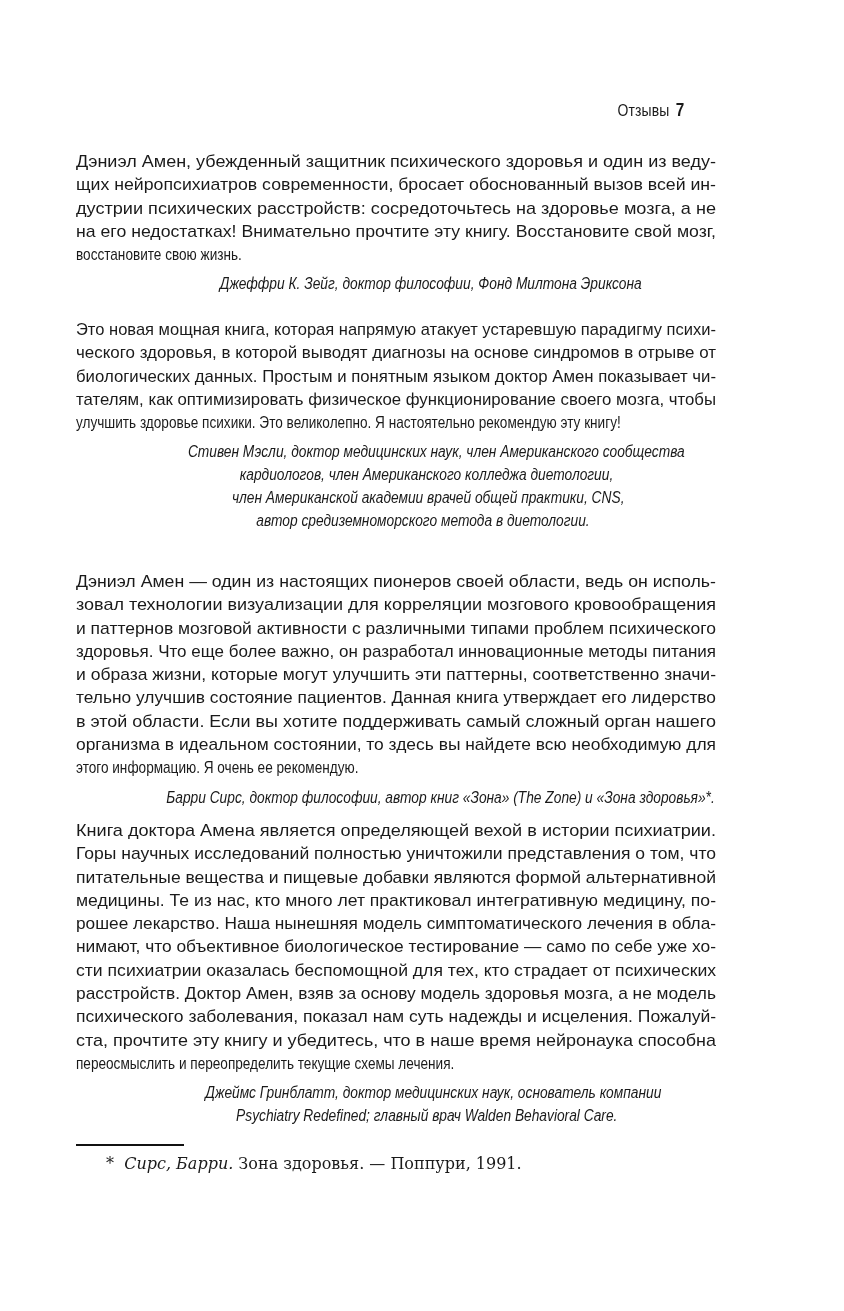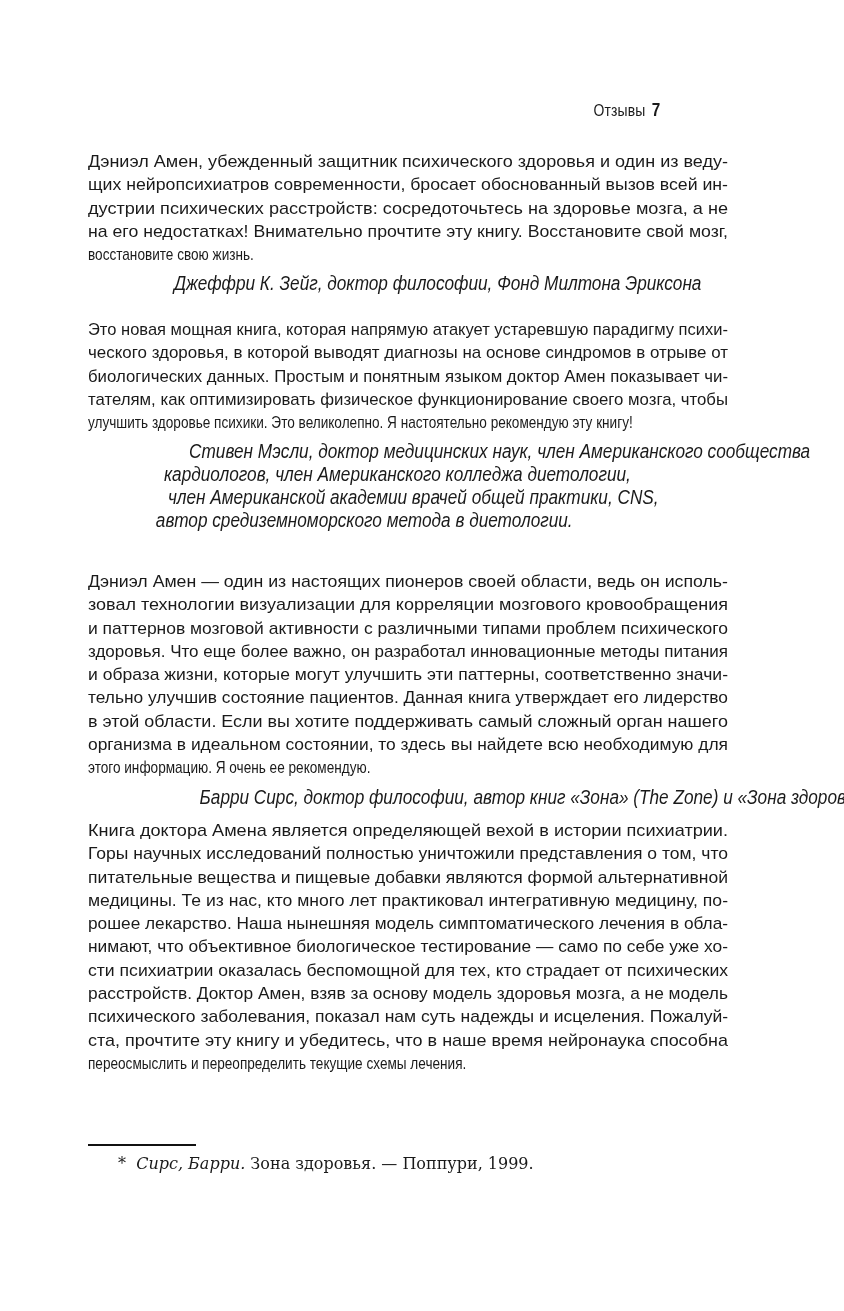--- a/index.html
+++ b/index.html
@@ -1,24 +1,24 @@
 <!DOCTYPE html>
 <html><head>
 <meta charset="utf-8">
 <style>
   html, body { margin: 0; padding: 0; background: #ffffff; }
   body { width: 844px; height: 1311px; position: relative; overflow: hidden; color: #1a1a1a; }
-  .page { position: absolute; left: 12px; top: 0; width: 755px; height: 1311px; }
+  .page { position: absolute; left: 0; top: 0; width: 755px; height: 1311px; padding-left: 36px; }
   .header { position: absolute; top: 100px; right: 106px; height: 24px; display: flex; align-items: baseline; font-family: "Liberation Sans", sans-serif; }
   .header .section { font-size: 17px; letter-spacing: 0.2px; transform: scaleX(0.82); transform-origin: right center; display: inline-block; margin-right: 6px; }
   .header .pnum { font-size: 18px; font-weight: bold; transform: scaleX(0.85); display: inline-block; }
   .block { position: absolute; left: 76px; width: 640px; }
   .line { height: 23.3px; line-height: 23.3px; font-family: Liberation Sans, sans-serif; font-size: 16.2px; white-space: nowrap; overflow: visible; }
   .line span.t { display: inline-block; transform-origin: left center; }
-  .attr { font-family: "Liberation Sans", sans-serif; font-style: italic; font-size: 20px; height: 23px; line-height: 23px; text-align: left; white-space: nowrap; }
+  .attr { font-family: "Liberation Sans", sans-serif; font-style: italic; font-size: 16px; height: 23px; line-height: 23px; text-align: center; white-space: nowrap; }
   .attr span.t { display: inline-block; transform-origin: right center; }
   .footrule { position: absolute; left: 76px; top: 1144px; width: 108px; height: 2px; background: #111; }
   .footnote { position: absolute; left: 106px; top: 1152px; font-family: "DejaVu Serif", serif; font-size: 16px; line-height: 24px; white-space: nowrap; }
   .footnote i { font-style: italic; }
 </style>
 </head>
 <body>
 
 <div class="page">
 
@@ -80,22 +80,26 @@
       <div class="line"><span class="t" style="transform: scaleX(1.0808);">питательные вещества и пищевые добавки являются формой альтернативной</span></div>
       <div class="line"><span class="t" style="transform: scaleX(1.086);">медицины. Те из нас, кто много лет практиковал интегративную медицину, по-</span></div>
       <div class="line"><span class="t" style="transform: scaleX(1.0659);">рошее лекарство. Наша нынешняя модель симптоматического лечения в обла-</span></div>
       <div class="line"><span class="t" style="transform: scaleX(1.0722);">нимают, что объективное биологическое тестирование — само по себе уже хо-</span></div>
       <div class="line"><span class="t" style="transform: scaleX(1.0874);">сти психиатрии оказалась беспомощной для тех, кто страдает от психических</span></div>
       <div class="line"><span class="t" style="transform: scaleX(1.0692);">расстройств. Доктор Амен, взяв за основу модель здоровья мозга, а не модель</span></div>
       <div class="line"><span class="t" style="transform: scaleX(1.0818);">психического заболевания, показал нам суть надежды и исцеления. Пожалуй-</span></div>
       <div class="line"><span class="t" style="transform: scaleX(1.1099);">ста, прочтите эту книгу и убедитесь, что в наше время нейронаука способна</span></div>
       <div class="line lastline"><span class="t" style="transform: scaleX(0.84);">переосмыслить и переопределить текущие схемы лечения.</span></div>
     </div>
+    <div class="attrs" style="margin-top:6px;">
+      <div class="attr"><span class="t" style="transform: scaleX(0.86);">Джеймс Гринблатт, доктор медицинских наук, основатель компании</span></div>
+      <div class="attr"><span class="t" style="transform: scaleX(0.86);">Psychiatry Redefined; главный врач Walden Behavioral Care.</span></div>
+    </div>
   </div>
 
   <div class="footrule"></div>
   <div class="footnote">
     <span>*</span>&nbsp;
     <i>Сирс, Барри.</i>
-    <span>Зона здоровья. — Поппури, 1999.</span>
+    <span>Зона здоровья. — Поппури, 1991.</span>
   </div>
 
 </div>
 
 </body></html>

